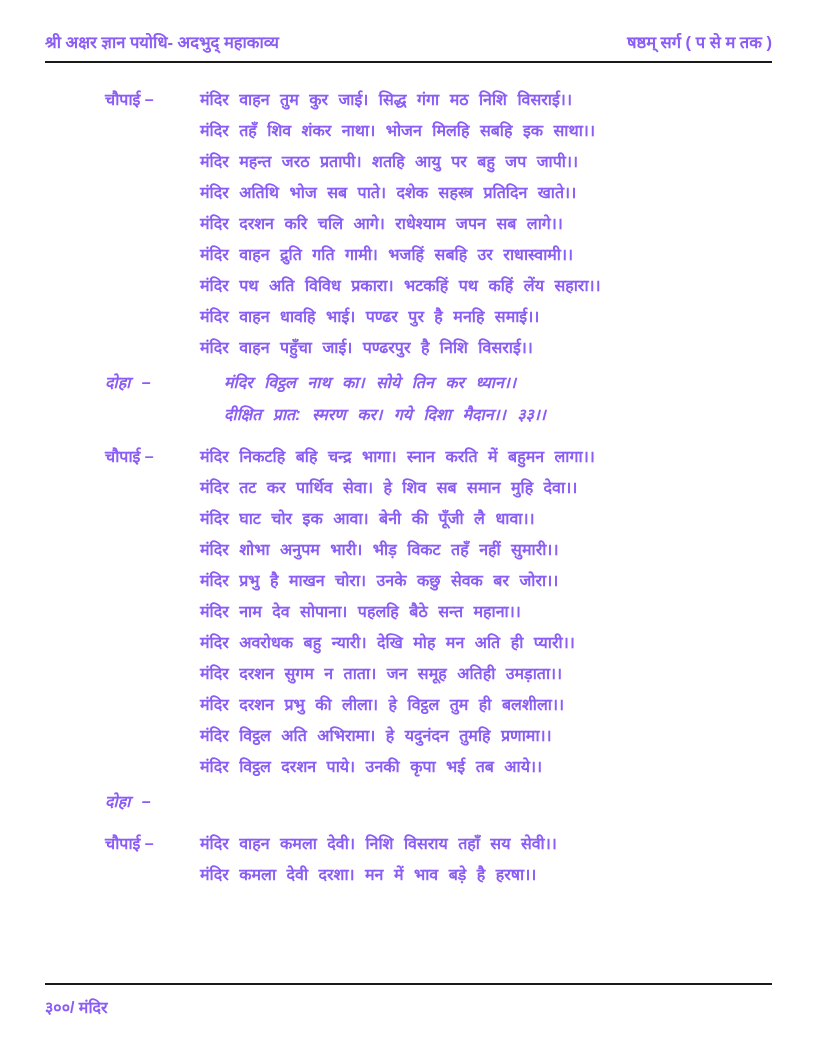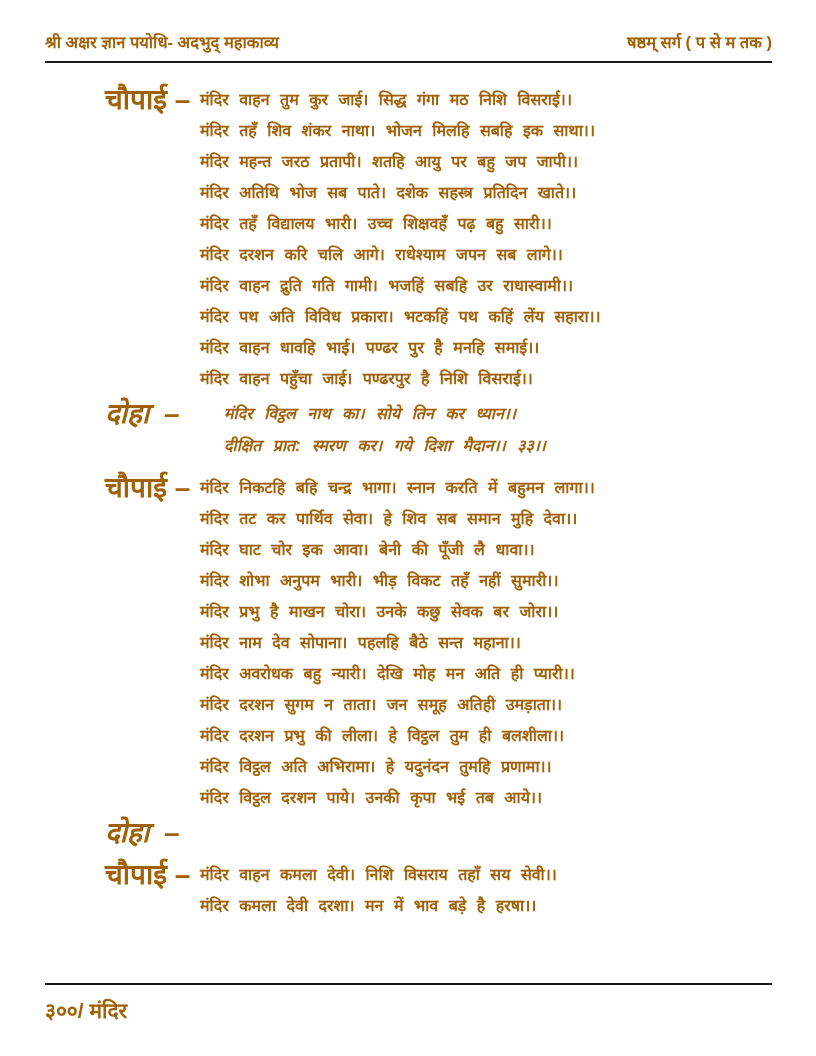--- a/index.html
+++ b/index.html
@@ -1,21 +1,21 @@
 <!DOCTYPE html>
 <html><head>
 <meta charset="utf-8">
 <style>
   html,body{margin:0;padding:0;background:#e8e8e8;}
   .page{
     position:relative;
     width:816px;height:1056px;
     margin:0 auto;
     background:#ffffff;
-    color:#a16207;
+    color:#8b5cf6;
     font-family:"Liberation Sans", sans-serif;
     overflow:hidden;
   }
   
   .header{
     position:absolute;left:45px;right:44px;top:30px;
     display:flex;justify-content:space-between;align-items:flex-end;
     font-size:16.5px;font-weight:bold;
     padding-bottom:8px;
     border-bottom:2px solid #1a1a1a;
@@ -23,58 +23,57 @@
   }
   
   .content{
     position:absolute;left:105px;right:44px;top:84px;
   }
   .section{
     display:grid;grid-template-columns:95px 1fr;
     align-items:start;
   }
   .section .label{
-    font-size:28px;font-weight:bold;line-height:31px;
+    font-size:16px;font-weight:bold;line-height:31px;
     white-space:nowrap;
   }
   .section .lines{min-width:0;}
   .section .line{
     font-size:16px;font-weight:bold;line-height:31px;
     word-spacing:6px;white-space:nowrap;
   }
   .section.doha{margin:4px 0 10px 0;gap:24px;}
   .section.doha .label,
   .section.doha .line{font-style:italic;line-height:32px;word-spacing:7px;}
   
   .footer{
     position:absolute;left:45px;right:44px;top:983px;
     border-top:2px solid #1a1a1a;
     padding-top:11px;
-    font-size:21px;font-weight:bold;
+    font-size:16px;font-weight:bold;
   }
 </style>
 </head>
 <body>
 
 <div class="page">
 
   <div class="header">
     <span>श्री अक्षर ज्ञान पयोधि- अदभुद् महाकाव्य</span>
     <span>षष्ठम् सर्ग ( प से म तक )</span>
   </div>
 
   <div class="content" id="content">
       <div class="section chaupai">
         <div class="label">चौपाई –</div>
         <div class="lines">
           <div class="line">मंदिर वाहन तुम कुर जाई। सिद्ध गंगा मठ निशि विसराई।।</div>
           <div class="line">मंदिर तहँ शिव शंकर नाथा। भोजन मिलहि सबहि इक साथा।।</div>
           <div class="line">मंदिर महन्त जरठ प्रतापी। शतहि आयु पर बहु जप जापी।।</div>
           <div class="line">मंदिर अतिथि भोज सब पाते। दशेक सहस्त्र प्रतिदिन खाते।।</div>
-          <div class="line">मंदिर तहँ विद्यालय भारी। उच्च शिक्षवहँ पढ़ बहु सारी।।</div>
           <div class="line">मंदिर दरशन करि चलि आगे। राधेश्याम जपन सब लागे।।</div>
           <div class="line">मंदिर वाहन द्रुति गति गामी। भजहिं सबहि उर राधास्वामी।।</div>
           <div class="line">मंदिर पथ अति विविध प्रकारा। भटकहिं पथ कहिं लेंय सहारा।।</div>
           <div class="line">मंदिर वाहन धावहि भाई। पण्ढर पुर है मनहि समाई।।</div>
           <div class="line">मंदिर वाहन पहुँचा जाई। पण्ढरपुर है निशि विसराई।।</div>
         </div>
       </div>
       <div class="section doha">
         <div class="label">दोहा –</div>
         <div class="lines">

